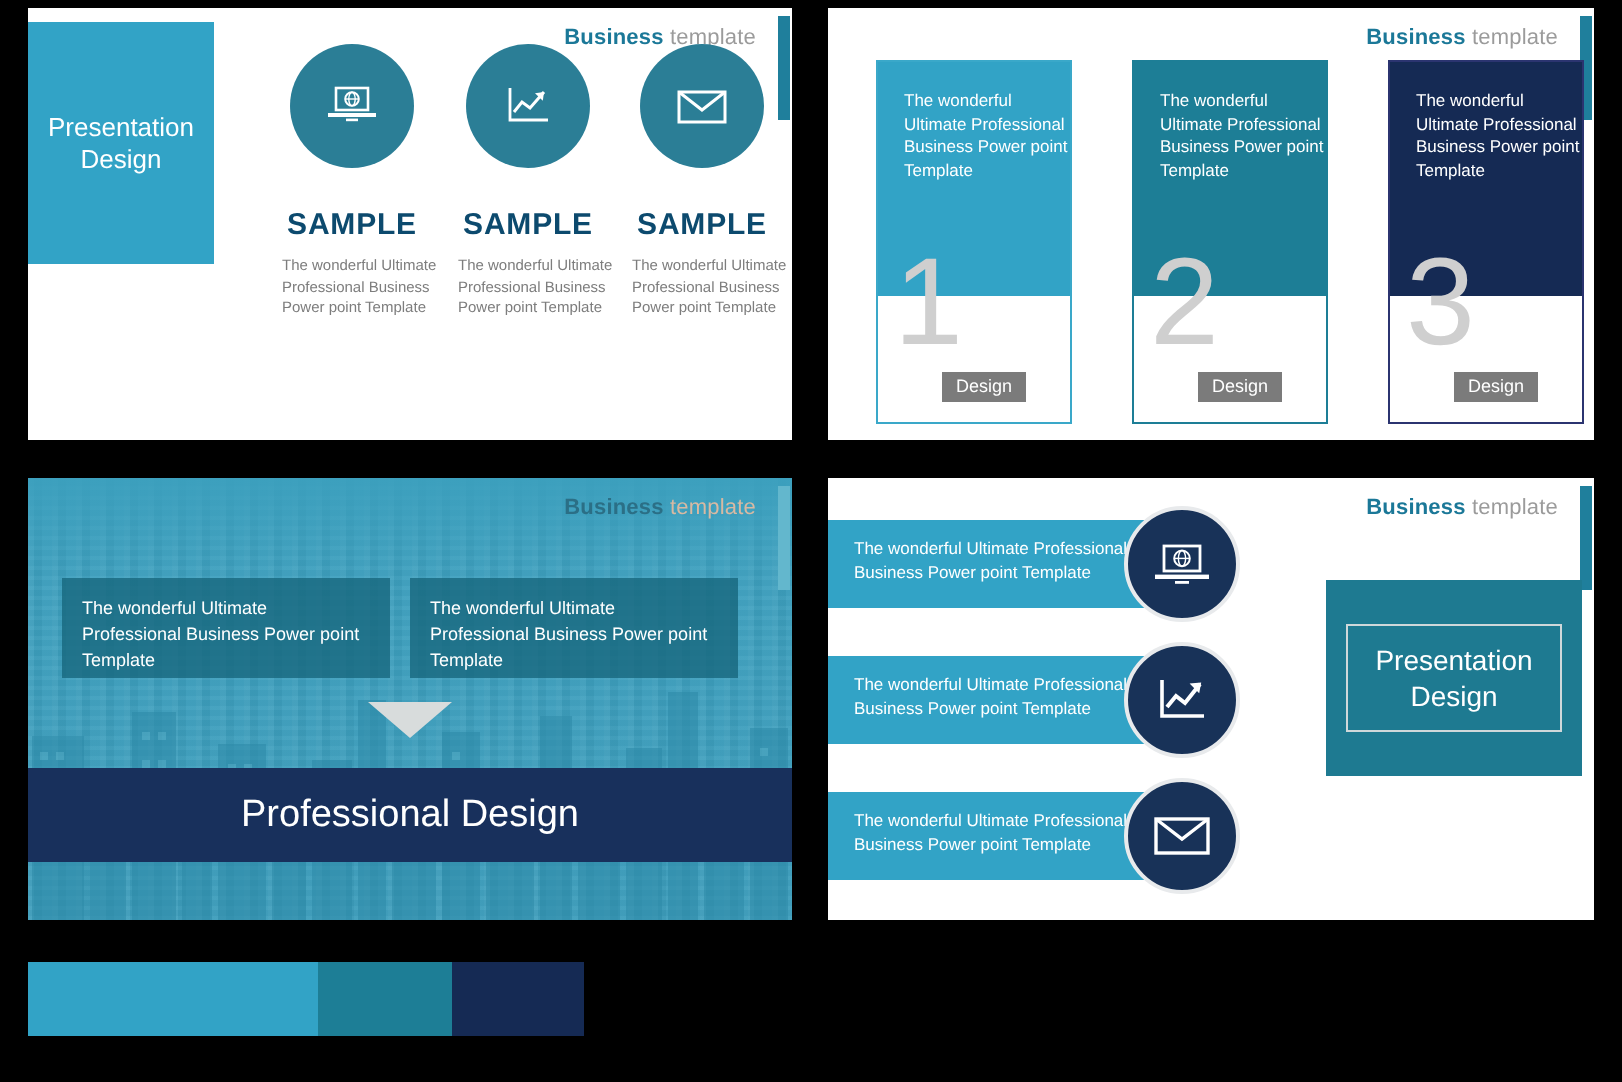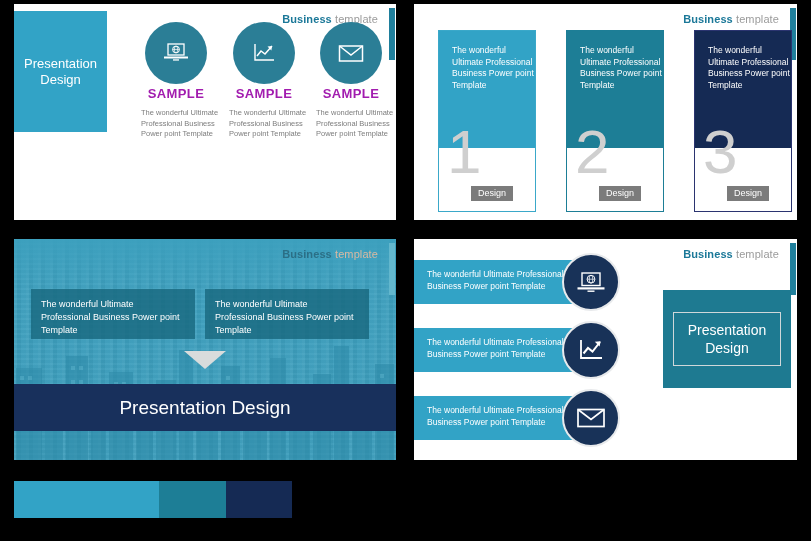--- a/index.html
+++ b/index.html
@@ -59,22 +59,22 @@
   #s1-c1 { left: 119px; }
   #s1-c2 { left: 207px; }
   #s1-c3 { left: 294px; }
   .s1-circle {
     width: 62px; height: 62px; border-radius: 50%;
     background: #2b7e96;
     margin: 0 auto;
     display: flex; align-items: center; justify-content: center;
   }
   .s1-title {
-    margin-top: 2px;
-    font-size: 13px; font-weight: bold; color: #a21caf;
+    margin-top: 20px;
+    font-size: 15px; font-weight: bold; color: #0c4a6e;
     letter-spacing: .4px;
   }
   .s1-body {
     margin-top: 7px;
     font-size: 7.5px; line-height: 10.5px;
     color: #7d7d7d;
     text-align: left;
     padding-left: 8px;
   }
 
@@ -327,21 +327,21 @@
 
       <div class="brand on-photo">
         <span class="b">Business</span><span class="t"> template</span>
       </div>
       <div class="edge-bar pale"></div>
 
       <div class="s3-text" id="s3-t1">The wonderful Ultimate Professional Business Power point Template</div>
       <div class="s3-text" id="s3-t2">The wonderful Ultimate Professional Business Power point Template</div>
       <div id="s3-arrow"></div>
       <div id="s3-bar">
-        <span>Presentation Design</span>
+        <span>Professional Design</span>
       </div>
     </div>
   </div>
 
   <div class="slide" id="slide4">
     <div class="slide-inner">
       <div class="brand">
         <span class="b">Business</span><span class="t"> template</span>
       </div>
       <div class="edge-bar"></div>

